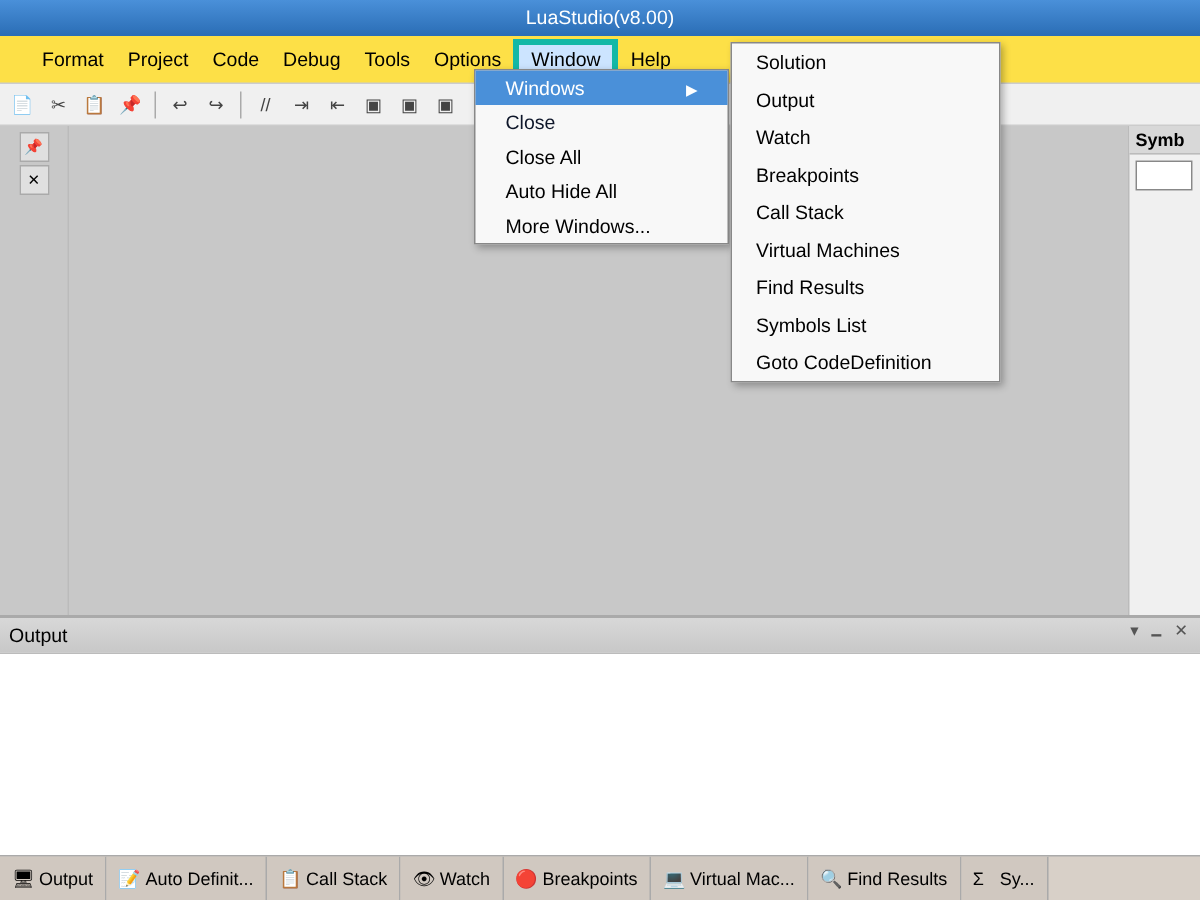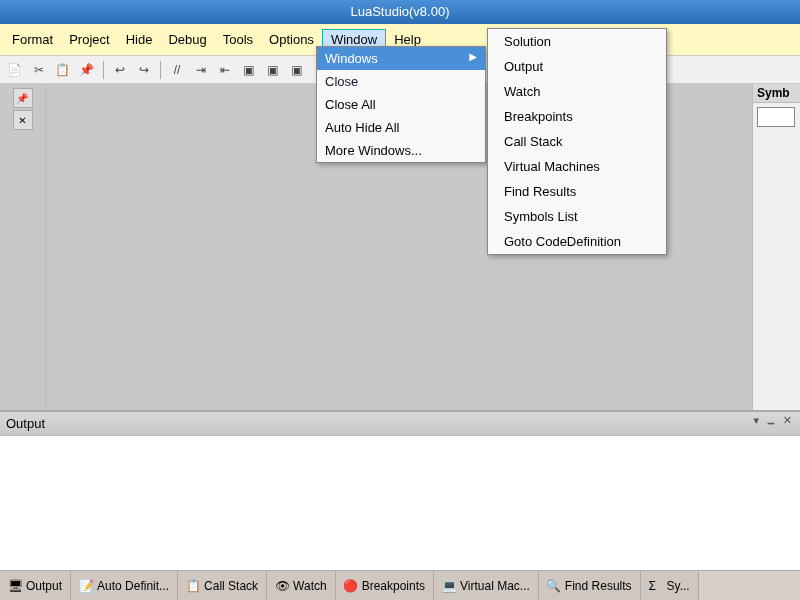--- a/index.html
+++ b/index.html
@@ -18,36 +18,36 @@
       background: linear-gradient(to bottom, #4a90d9, #2a6db5);
       color: white;
       text-align: center;
       padding: 4px 3px;
       font-size: 13px;
       height: 24px;
     }
 
     
     #menu-bar {
-      background: #fef9c3;
+      background: #fde047;
       display: flex;
       align-items: center;
       height: 32px;
-      padding: 0 4px;
+      padding: 0 20px;
       border-bottom: 1px solid #ccc;
     }
     .menu-item {
       padding: 2px 8px;
       cursor: pointer;
       font-size: 13px;
       color: #000;
     }
     .menu-item.active {
       background: #cce4ff;
-      border: 1px solid #14b8a6;
+      border: 4px solid #14b8a6;
     }
 
     
     #toolbar {
       background: #f0f0f0;
       height: 28px;
       border-bottom: 1px solid #ccc;
       display: flex;
       align-items: center;
       padding: 0 4px;
@@ -208,26 +208,26 @@
       position: absolute;
       top: 46px;
       left: 316px;
       background: #f8f8f8;
       border: 1px solid #888;
       box-shadow: 2px 2px 5px rgba(0,0,0,0.3);
       z-index: 100;
       min-width: 170px;
     }
     .dropdown-item {
-      padding: 4px 8px;
+      padding: 4px 20px;
       cursor: pointer;
       font-size: 13px;
       color: #000;
       display: flex;
-      align-items: flex-start;
+      align-items: flex-end;
       justify-content: space-between;
     }
     .dropdown-item.disabled {
       color: #0f172a;
       cursor: default;
     }
     .dropdown-item.active-highlight {
       background: #4a90d9;
       color: white;
     }
@@ -256,21 +256,21 @@
 </head>
 <body>
 
 <div id="title-bar">
   <span>LuaStudio(v8.00)</span>
 </div>
 
 <div id="menu-bar">
   <div class="menu-item">Format</div>
   <div class="menu-item">Project</div>
-  <div class="menu-item">Hide</div>
+  <div class="menu-item">Code</div>
   <div class="menu-item">Debug</div>
   <div class="menu-item">Tools</div>
   <div class="menu-item">Options</div>
   <div class="menu-item active">Window</div>
   <div class="menu-item">Help</div>
 </div>
 
 <div id="toolbar">
   <button class="toolbar-btn">📄</button>
   <button class="toolbar-btn">✂</button>

